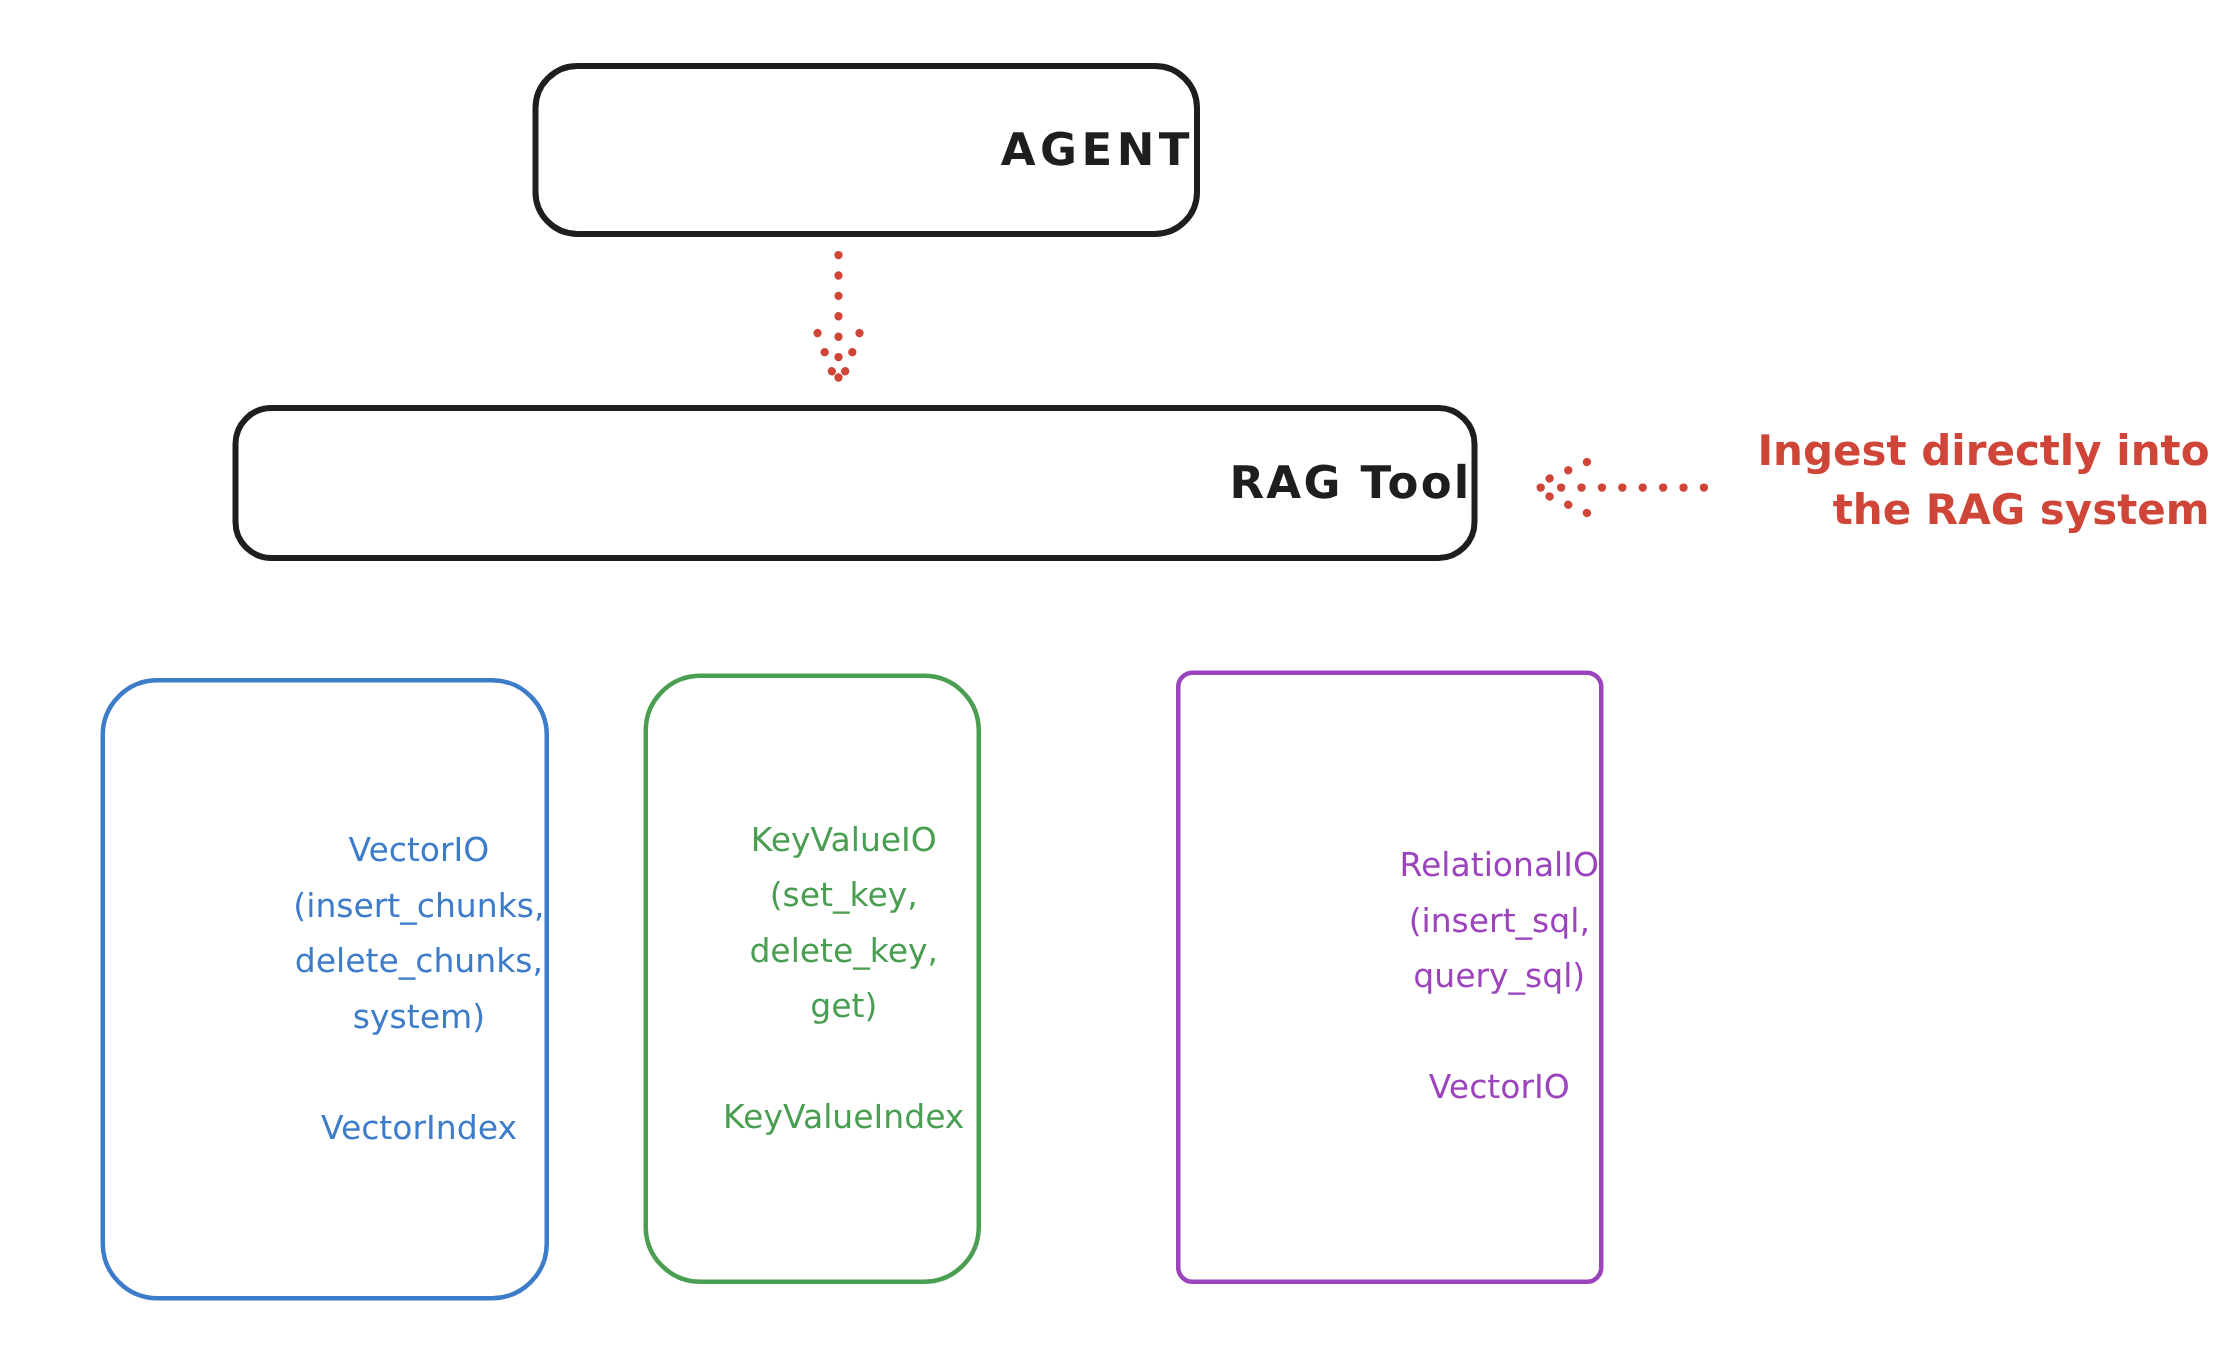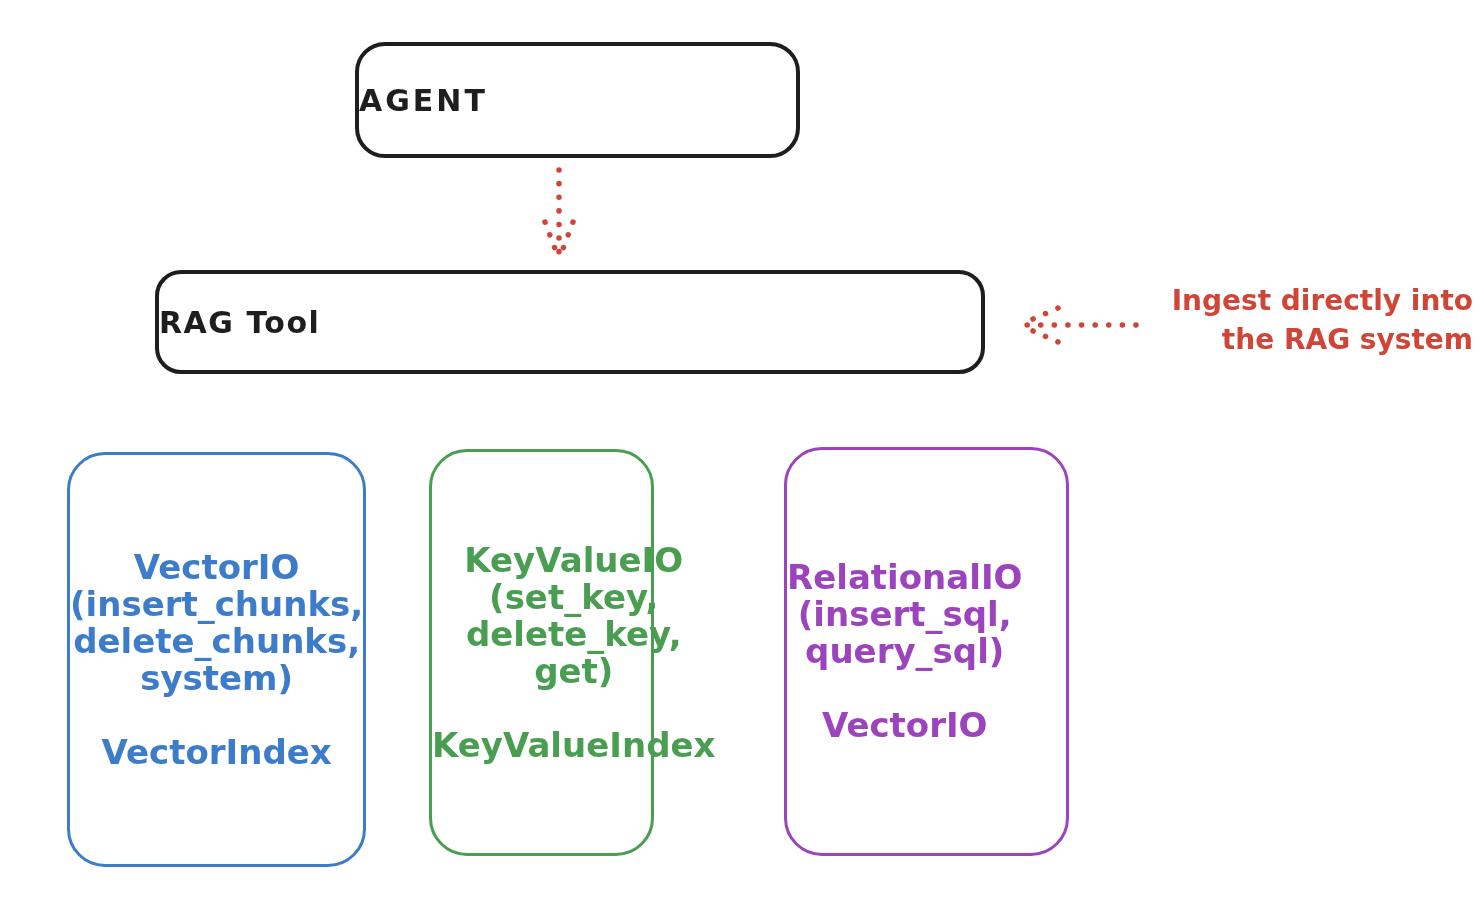--- a/index.html
+++ b/index.html
@@ -13,23 +13,24 @@
     width: 1484px;
     height: 910px;
     background: #ffffff;
     overflow: hidden;
   }
   .box {
     position: absolute;
     background: #ffffff;
     display: flex;
     align-items: center;
-    justify-content: flex-start;
+    justify-content: flex-end;
     box-sizing: border-box;
     text-align: center;
+    padding-left: 42px;
   }
   
   .black-box {
     border: 4px solid #1e1e1e;
     border-radius: 26px;
     color: #1e1e1e;
     font-size: 30px;
     font-weight: 700;
     letter-spacing: 3px;
   }
@@ -43,38 +44,38 @@
     width: 830px; height: 104px;
     letter-spacing: 1.5px;
   }
   
   .storage-box {
     top: 449px;
     width: 285px; height: 410px;
     border-width: 3.5px;
     border-style: solid;
     border-radius: 38px;
-    font-size: 34px;
-    font-weight: 700;
+    font-size: 22px;
+    font-weight: 400;
     line-height: 37px;
   }
   .storage-box .index-label {
     margin-top: 37px;
   }
   .storage-blue {
     left: 67px; top: 452px; height: 415px; width: 299px;
     border-color: #3d7cc9; color: #3d7cc9;
   }
   .storage-green {
     left: 429px; height: 407px; width: 225px;
     border-color: #4a9e52; color: #4a9e52;
   }
   .storage-purple {
     left: 784px; top: 447px; height: 409px; width: 285px;
-    border-color: #9c44bd; color: #9c44bd;
+    border-color: #9c44bd; color: #9c44bd; border-radius: 11px;
   }
   
   .annotation {
     position: absolute;
     left: 1128px; top: 281px;
     width: 345px;
     text-align: right;
     color: #cf4538;
     font-size: 28px;
     font-weight: 700;

